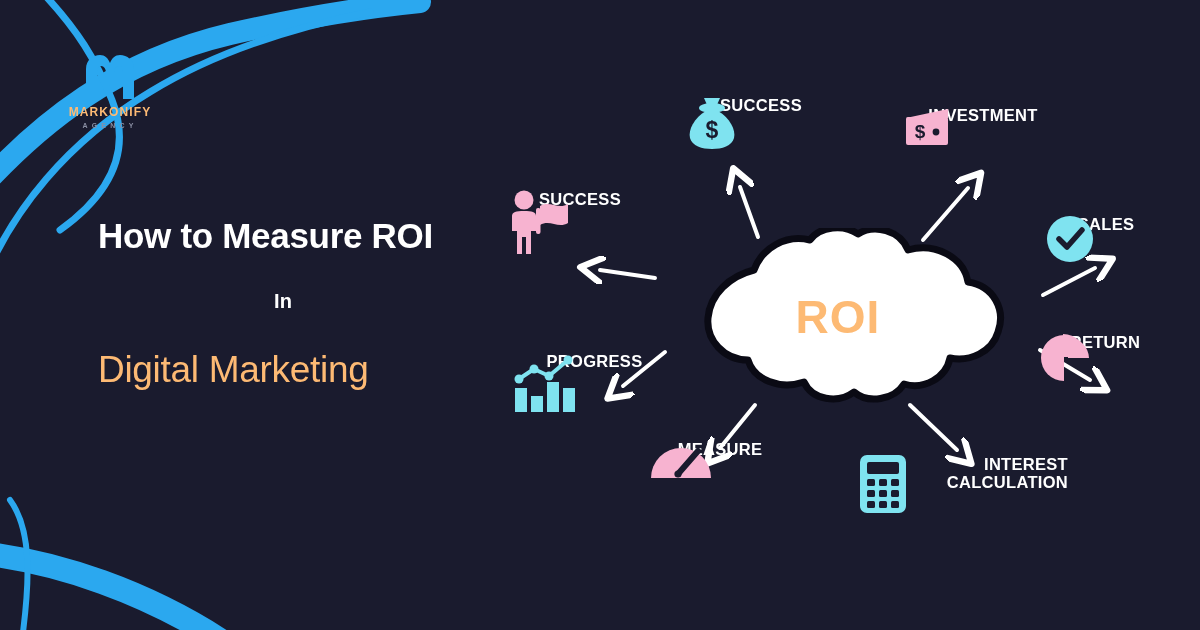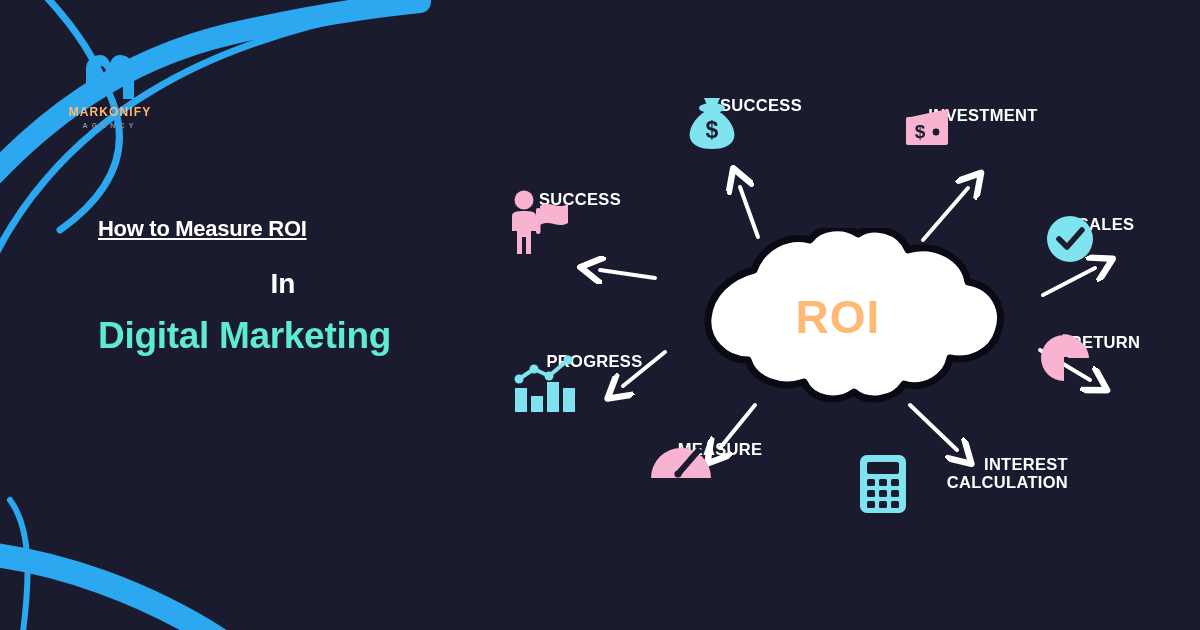--- a/index.html
+++ b/index.html
@@ -26,31 +26,31 @@
     letter-spacing:1.1px; line-height:1;
   }
   .logo-sub {
     color:#8a8fa3; font-size:7px; font-weight:bold;
     letter-spacing:4.2px; margin-top:4px; line-height:1;
   }
 
   
   .headline { position:absolute; left:98px; top:218px; width:420px; }
   .hl-1 {
-    color:#ffffff; font-size:22px; font-weight:bold;
-    letter-spacing:-0.3px; line-height:1;text-decoration:underline;
+    color:#ffffff; font-size:35px; font-weight:bold;
+    letter-spacing:-0.3px; line-height:1;
   }
   .hl-2 {
-    color:#ffffff; font-size:28px; font-weight:bold;
-    text-align:center; margin-top:30px; line-height:1;
+    color:#ffffff; font-size:20px; font-weight:bold;
+    text-align:center; margin-top:38px; line-height:1;
     width:370px;
   }
   .hl-3 {
-    color:#5eead4; font-size:37px; font-weight:bold;
-    margin-top:19px; letter-spacing:-0.3px; line-height:1;
+    color:#fdba74; font-size:37px; font-weight:normal;
+    margin-top:40px; letter-spacing:-0.3px; line-height:1;
   }
 
   
   .diagram { position:absolute; left:490px; top:0; width:710px; height:630px; }
   .diagram svg { position:absolute; left:0; top:0; }
 
   .node { position:absolute; text-align:center; }
   .node-label {
     color:#ffffff; font-size:16.5px; font-weight:bold;
     letter-spacing:0.3px; white-space:nowrap; line-height:1.12;

